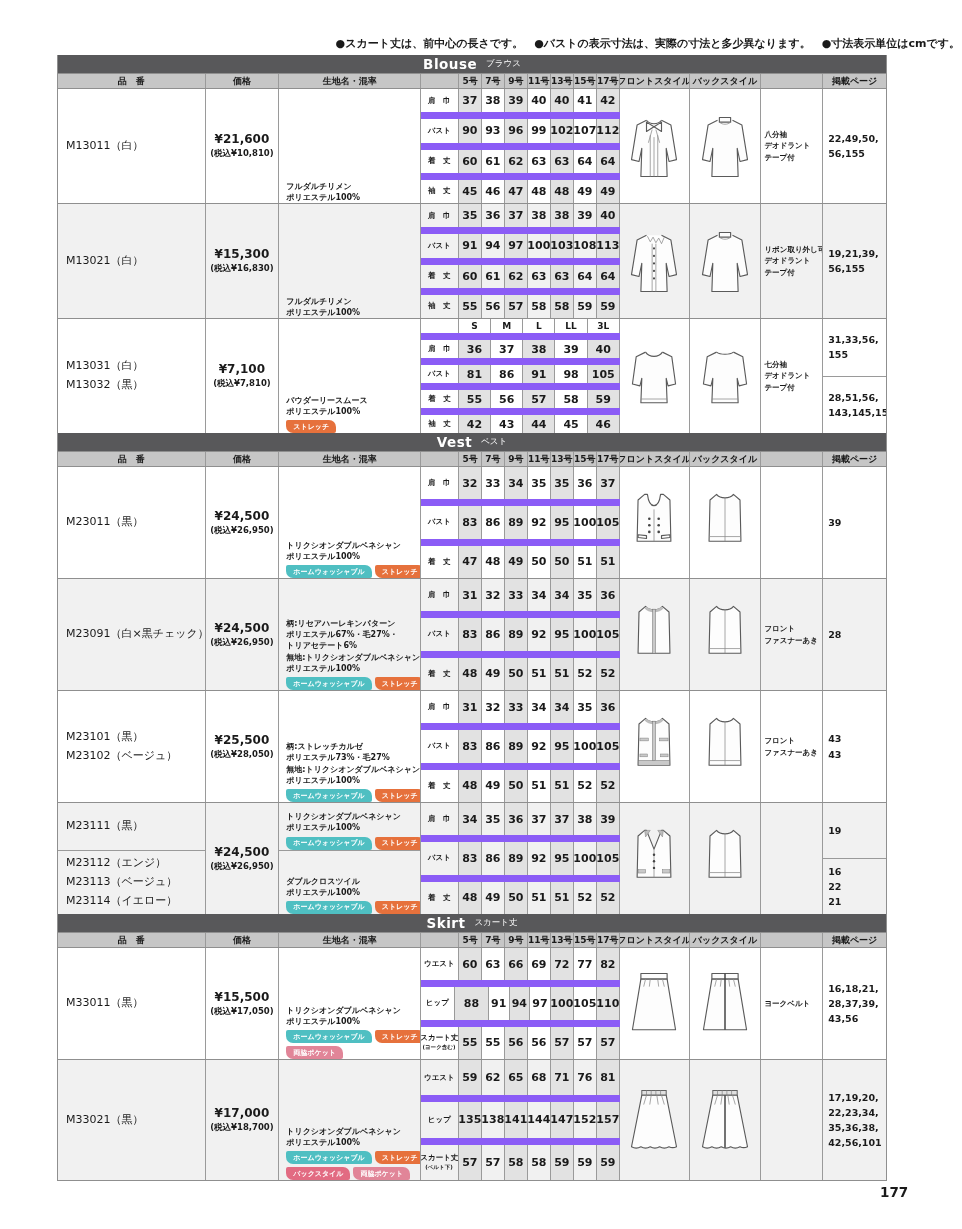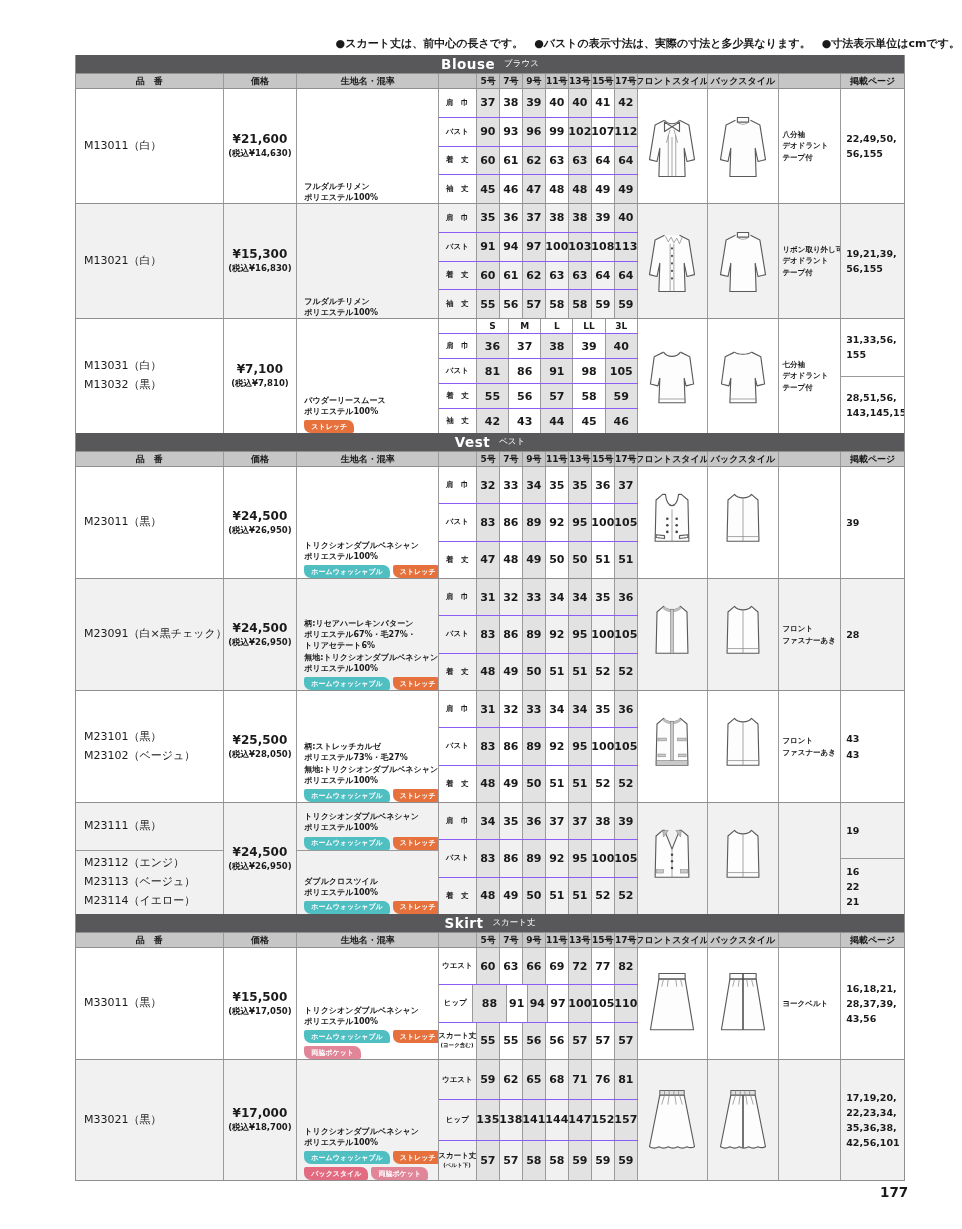--- a/index.html
+++ b/index.html
@@ -1,19 +1,19 @@
 <!DOCTYPE html>
 <html><head>
 <meta charset="utf-8">
 <style>
   *{box-sizing:border-box;margin:0;padding:0}
   html,body{background:#fff}
   body{width:962px;height:1229px;position:relative;font-family:"DejaVu Sans","Liberation Sans",sans-serif;color:#1a1a1a;overflow:hidden}
   .top-note{position:absolute;top:36px;right:2px;font-size:11px;font-weight:bold;white-space:nowrap}
-  #catalog{position:absolute;left:75px;top:55px;width:830px;border:1px solid #8f8f8f;border-top:none;background:#fff}
+  #catalog{position:absolute;left:57px;top:55px;width:830px;border:1px solid #8f8f8f;border-top:none;background:#fff}
   .bar{height:18px;background:#58585a;color:#fff;display:flex;align-items:center;justify-content:center;gap:9px}
   .bar-en{font-size:13.5px;font-weight:bold;letter-spacing:.5px}
   .bar-ja{font-size:8.5px}
   .hrow{display:flex;height:15px;background:#c6c6c6;font-weight:bold;font-size:9px;border-top:1px solid #8f8f8f}
   .hc{display:flex;align-items:center;justify-content:center;border-right:1px solid #9a9a9a;overflow:hidden;white-space:nowrap}
   .hc:last-child{border-right:none}
   .w-item{width:148px}.w-price{width:74px}.w-fab{width:142px}.w-mlabel{width:38px}
   .w-sz{width:23px}.w-front{width:70px}.w-back{width:72px}.w-note{width:62px}.w-pages{width:63px}
   .row{display:flex;border-top:1px solid #8f8f8f;background:#fff}
   .row.alt{background:#f1f1f1}
@@ -24,21 +24,21 @@
   .iline{font-size:11px;font-weight:normal;line-height:1.7;white-space:nowrap}
   .price{align-items:center;justify-content:center;text-align:center}
   .pmain{font-size:12px;font-weight:bold}
   .ptax{font-size:8.5px;font-weight:bold;margin-top:2px;white-space:nowrap}
   .fab .fgroup{flex:1;display:flex;flex-direction:column;justify-content:flex-end;padding-left:7px}
   .fline{font-size:8px;font-weight:bold;line-height:1.4;white-space:nowrap}
   .brow{display:flex;gap:3px;margin-top:3px}
   .badge{font-size:7px;color:#fff;font-weight:bold;padding:1.5px 7px;border-radius:2px 7px 2px 7px;white-space:nowrap}
   .meas{width:199px;display:flex;flex-direction:column}
   .mrow{flex:1;display:flex}
-  .mrow + .mrow{border-top:1px solid #8b5cf6}
+  .mrow + .mrow{border-top:7px solid #8b5cf6}
   .mrow.shead{flex:0 0 14px}
   .mlabel{width:38px;border-right:1px solid #9a9a9a;display:flex;flex-direction:column;align-items:center;justify-content:center;font-size:7.5px;font-weight:bold;white-space:nowrap;overflow:hidden}
   .msub{font-size:6px;transform:scale(.92)}
   .mval{border-right:1px solid #9a9a9a;display:flex;align-items:center;justify-content:center;font-size:11px;font-weight:bold}
   .mval.sh{background:#e2e2e2}
   .mval.mh{font-size:9px;background:transparent}
   .style{align-items:center;justify-content:center;display:flex;flex-direction:row}
   .note{justify-content:center;padding-left:3px}
   .nline{font-size:7.5px;font-weight:bold;line-height:1.55;white-space:nowrap}
   .pages .pcell{flex:1;display:flex;flex-direction:column;justify-content:center;padding:2px 0 2px 5px}
@@ -74,21 +74,21 @@
       <div class="hc w-pages">掲載ページ</div>
     </div>
     <div class="row" style="height: 115px;">
       <div class="c item w-item">
         <div class="igroup">
           <div class="iline">M13011（白）</div>
         </div>
       </div>
       <div class="c price w-price">
         <div class="pmain">¥21,600</div>
-        <div class="ptax">(税込¥14,630)</div>
+        <div class="ptax">(税込¥10,810)</div>
       </div>
       <div class="c fab w-fab">
         <div class="fgroup">
           <div class="fline">フルダルチリメン</div>
           <div class="fline">ポリエステル100%</div>
         </div>
       </div>
       <div class="meas">
         <div class="mrow">
           <div class="mlabel">

